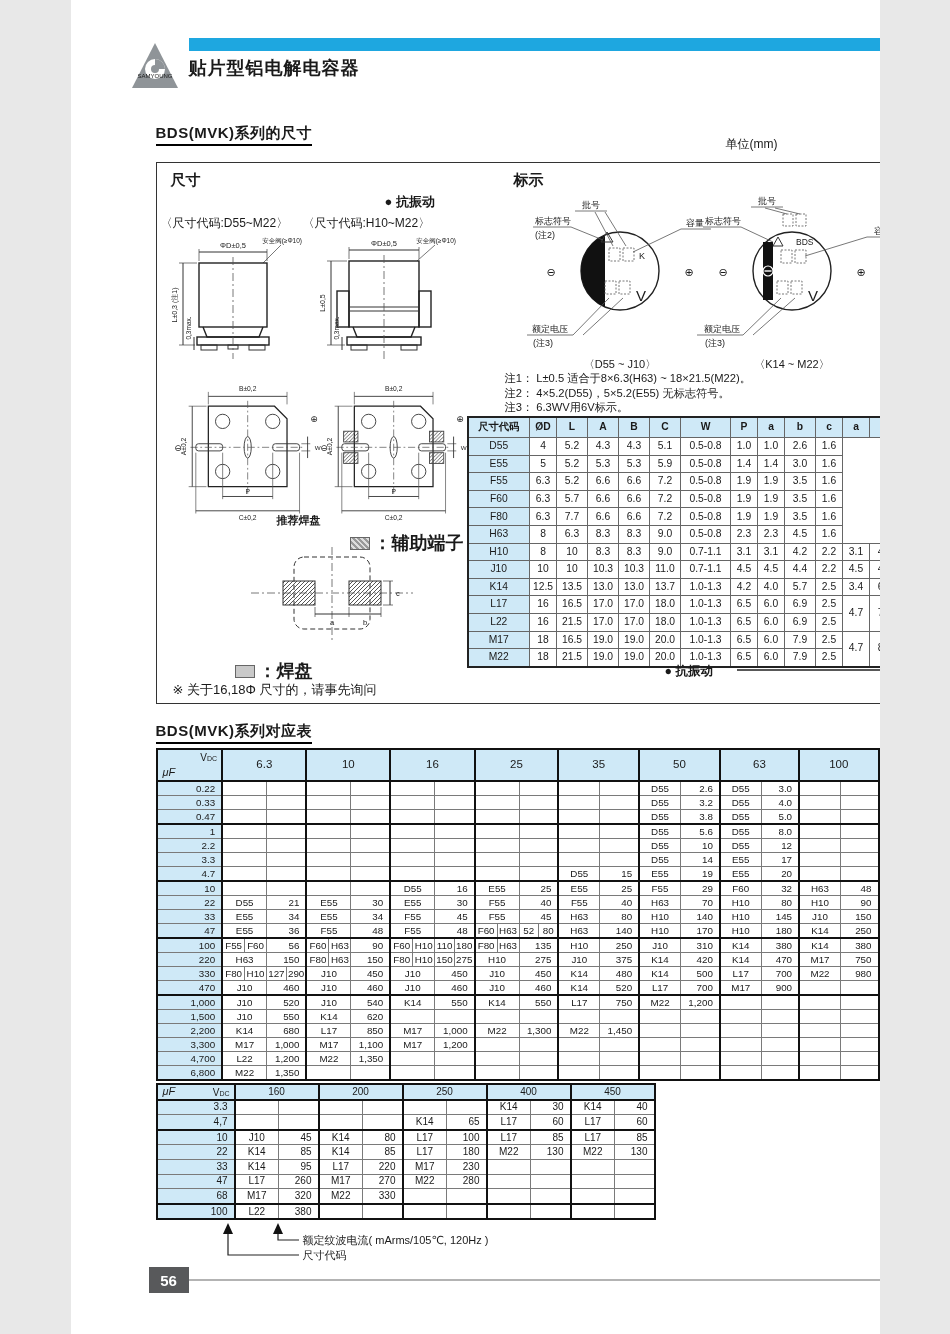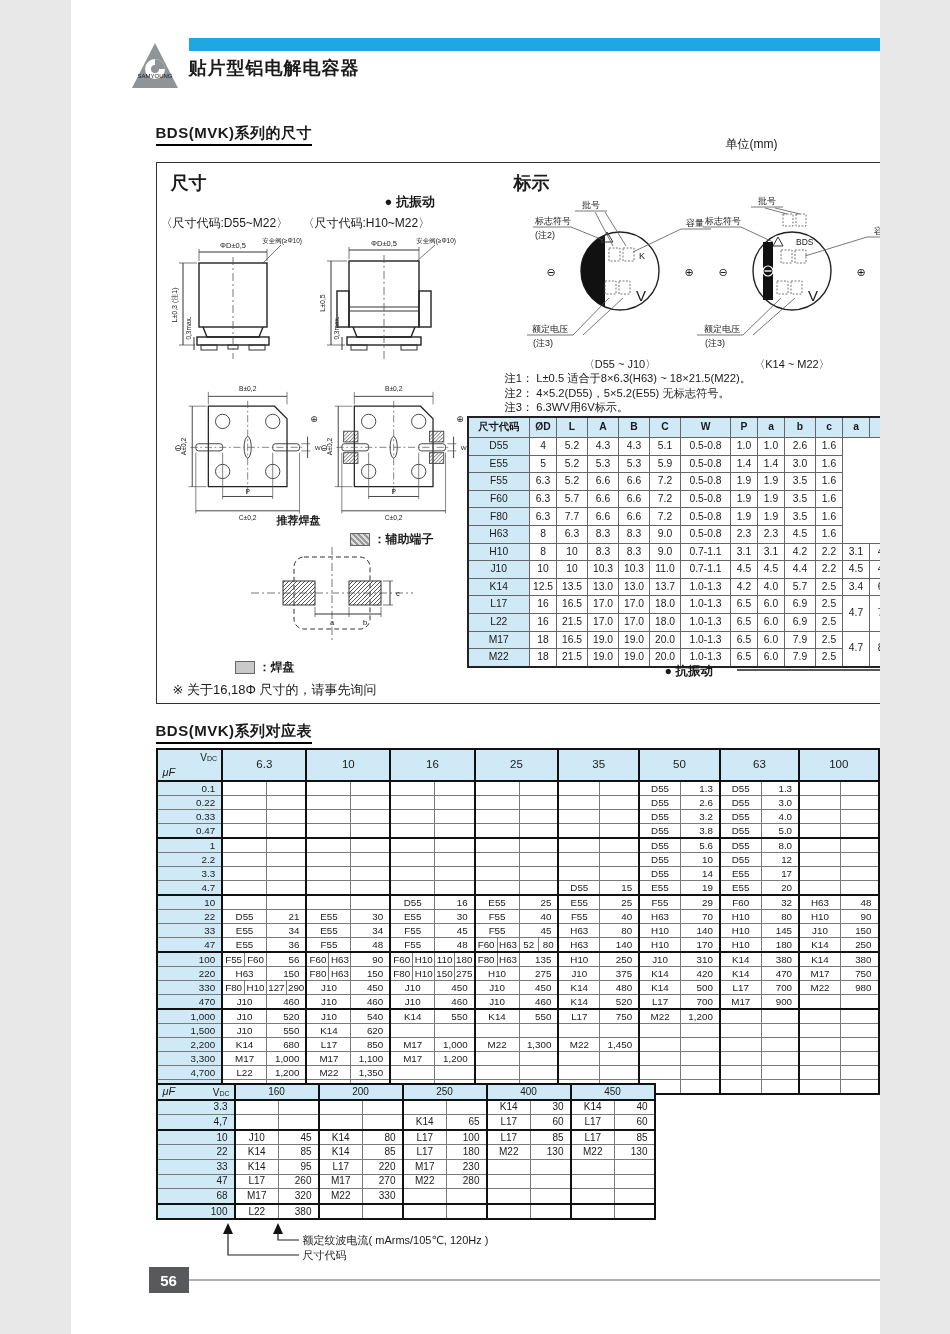--- a/index.html
+++ b/index.html
@@ -8,25 +8,25 @@
   .abs{position:absolute;}
 
   
   .cyanbar{left:118px;top:38px;width:815px;height:13px;background:#1ea7e0;}
   .doc-title{left:118px;top:56px;font-size:18px;font-weight:bold;letter-spacing:1px;}
   .sec-title{font-size:15px;font-weight:bold;border-bottom:2.5px solid #000;padding-bottom:3px;letter-spacing:.5px;}
   .unit{right:102px;top:136px;font-size:12px;}
 
   
   .dims-box{left:85px;top:162px;width:762px;height:540px;border:1.5px solid #333;}
-  .panel-title{font-size:18px;font-weight:bold;}
+  .panel-title{font-size:15px;font-weight:bold;}
   .antivib{font-size:13px;font-weight:bold;}
   .range{font-size:12px;}
   .notes{font-size:11.2px;line-height:14.5px;white-space:nowrap;}
-  .legend{font-size:12px;font-weight:bold;display:flex;align-items:center;gap:4px;text-align:center;}
+  .legend{font-size:18px;font-weight:bold;display:flex;align-items:center;gap:4px;text-align:center;}
   .sw{width:18px;height:11px;border:1px solid #666;background:#c9c9c9;display:inline-block;}
   .bottom-note{font-size:13px;}
   .pad-title{font-size:11px;font-weight:bold;}
 
   svg .dln{stroke:#333;stroke-width:1;fill:none;}
   svg .thn{stroke:#555;stroke-width:.8;fill:none;}
   svg .bld{stroke:#222;stroke-width:1.4;fill:none;}
   svg text{fill:#1a1a1a;}
 
   
@@ -593,39 +593,20 @@
             <th colspan="2" class="vh">16</th>
             <th colspan="2" class="vh">25</th>
             <th colspan="2" class="vh">35</th>
             <th colspan="2" class="vh">50</th>
             <th colspan="2" class="vh">63</th>
             <th colspan="2" class="vh">100</th>
           </tr>
         </thead>
         <tbody>
           <tr>
-            <th class="rl">0.1</th>
-            <td class="code"></td>
-            <td class="val"></td>
-            <td class="code"></td>
-            <td class="val"></td>
-            <td class="code"></td>
-            <td class="val"></td>
-            <td class="code"></td>
-            <td class="val"></td>
-            <td class="code"></td>
-            <td class="val"></td>
-            <td class="code">D55</td>
-            <td class="val">1.3</td>
-            <td class="code">D55</td>
-            <td class="val">1.3</td>
-            <td class="code"></td>
-            <td class="val"></td>
-          </tr>
-          <tr>
             <th class="rl">0.22</th>
             <td class="code"></td>
             <td class="val"></td>
             <td class="code"></td>
             <td class="val"></td>
             <td class="code"></td>
             <td class="val"></td>
             <td class="code"></td>
             <td class="val"></td>
             <td class="code"></td>

